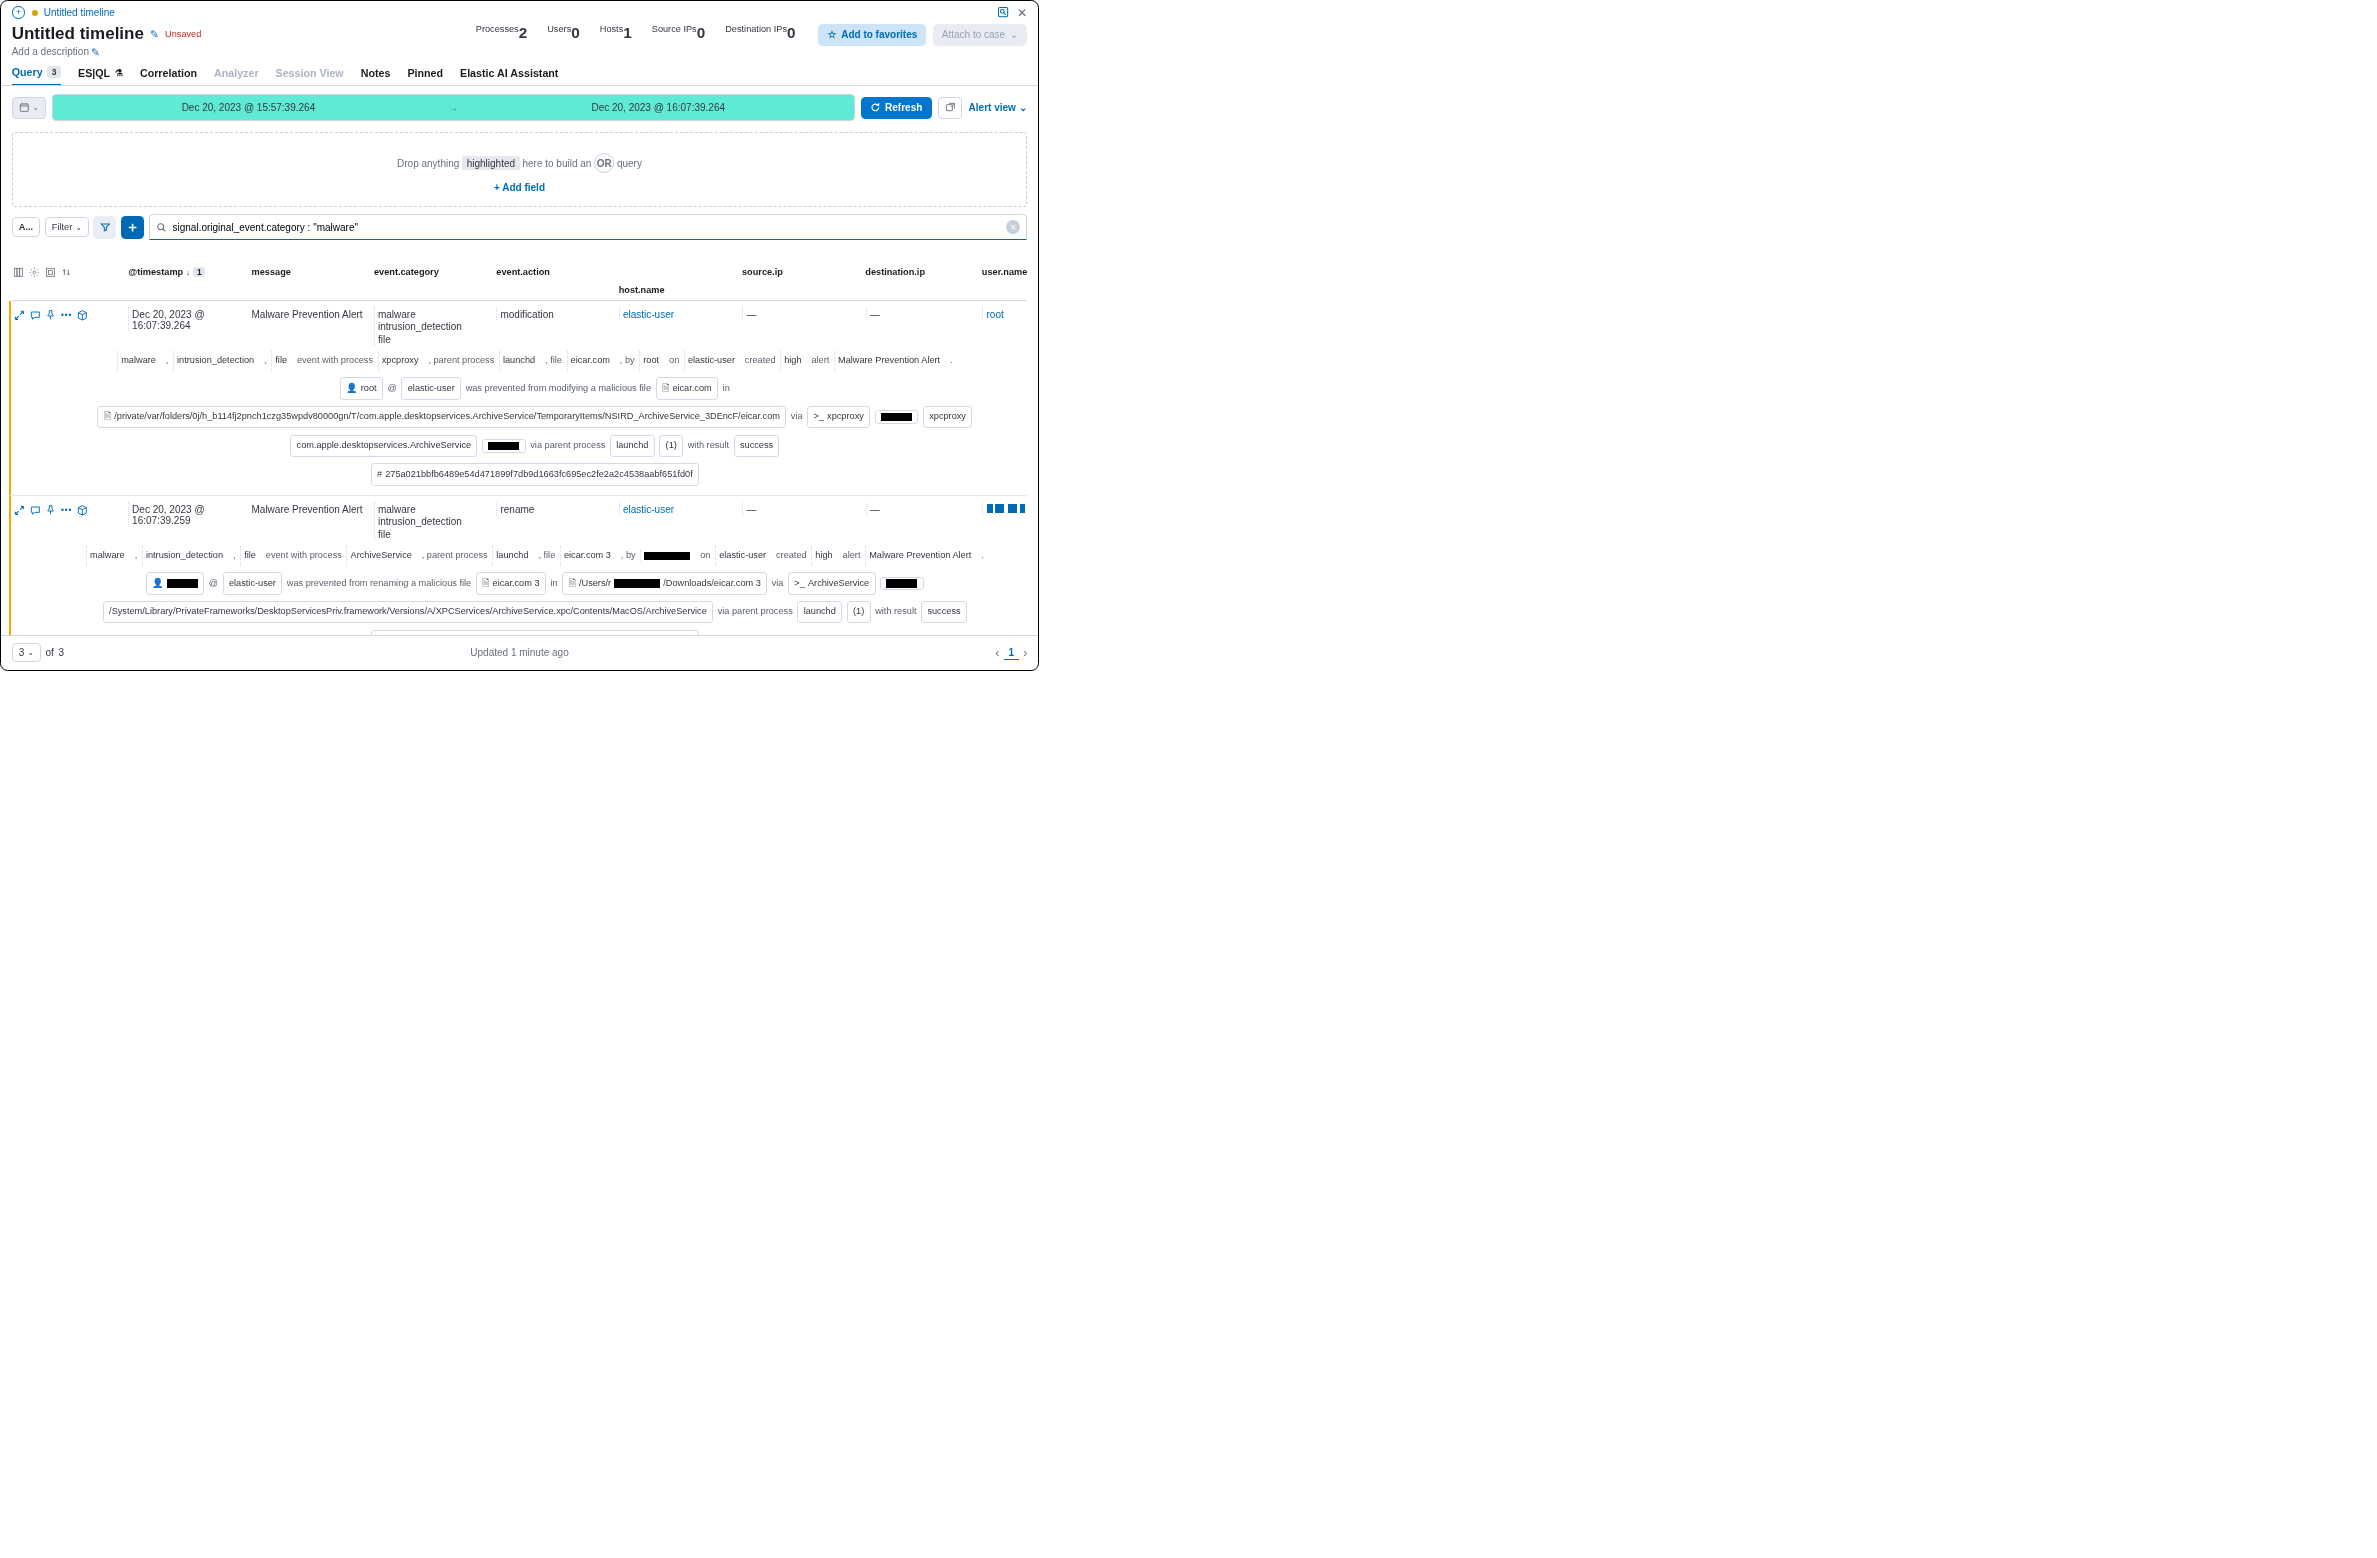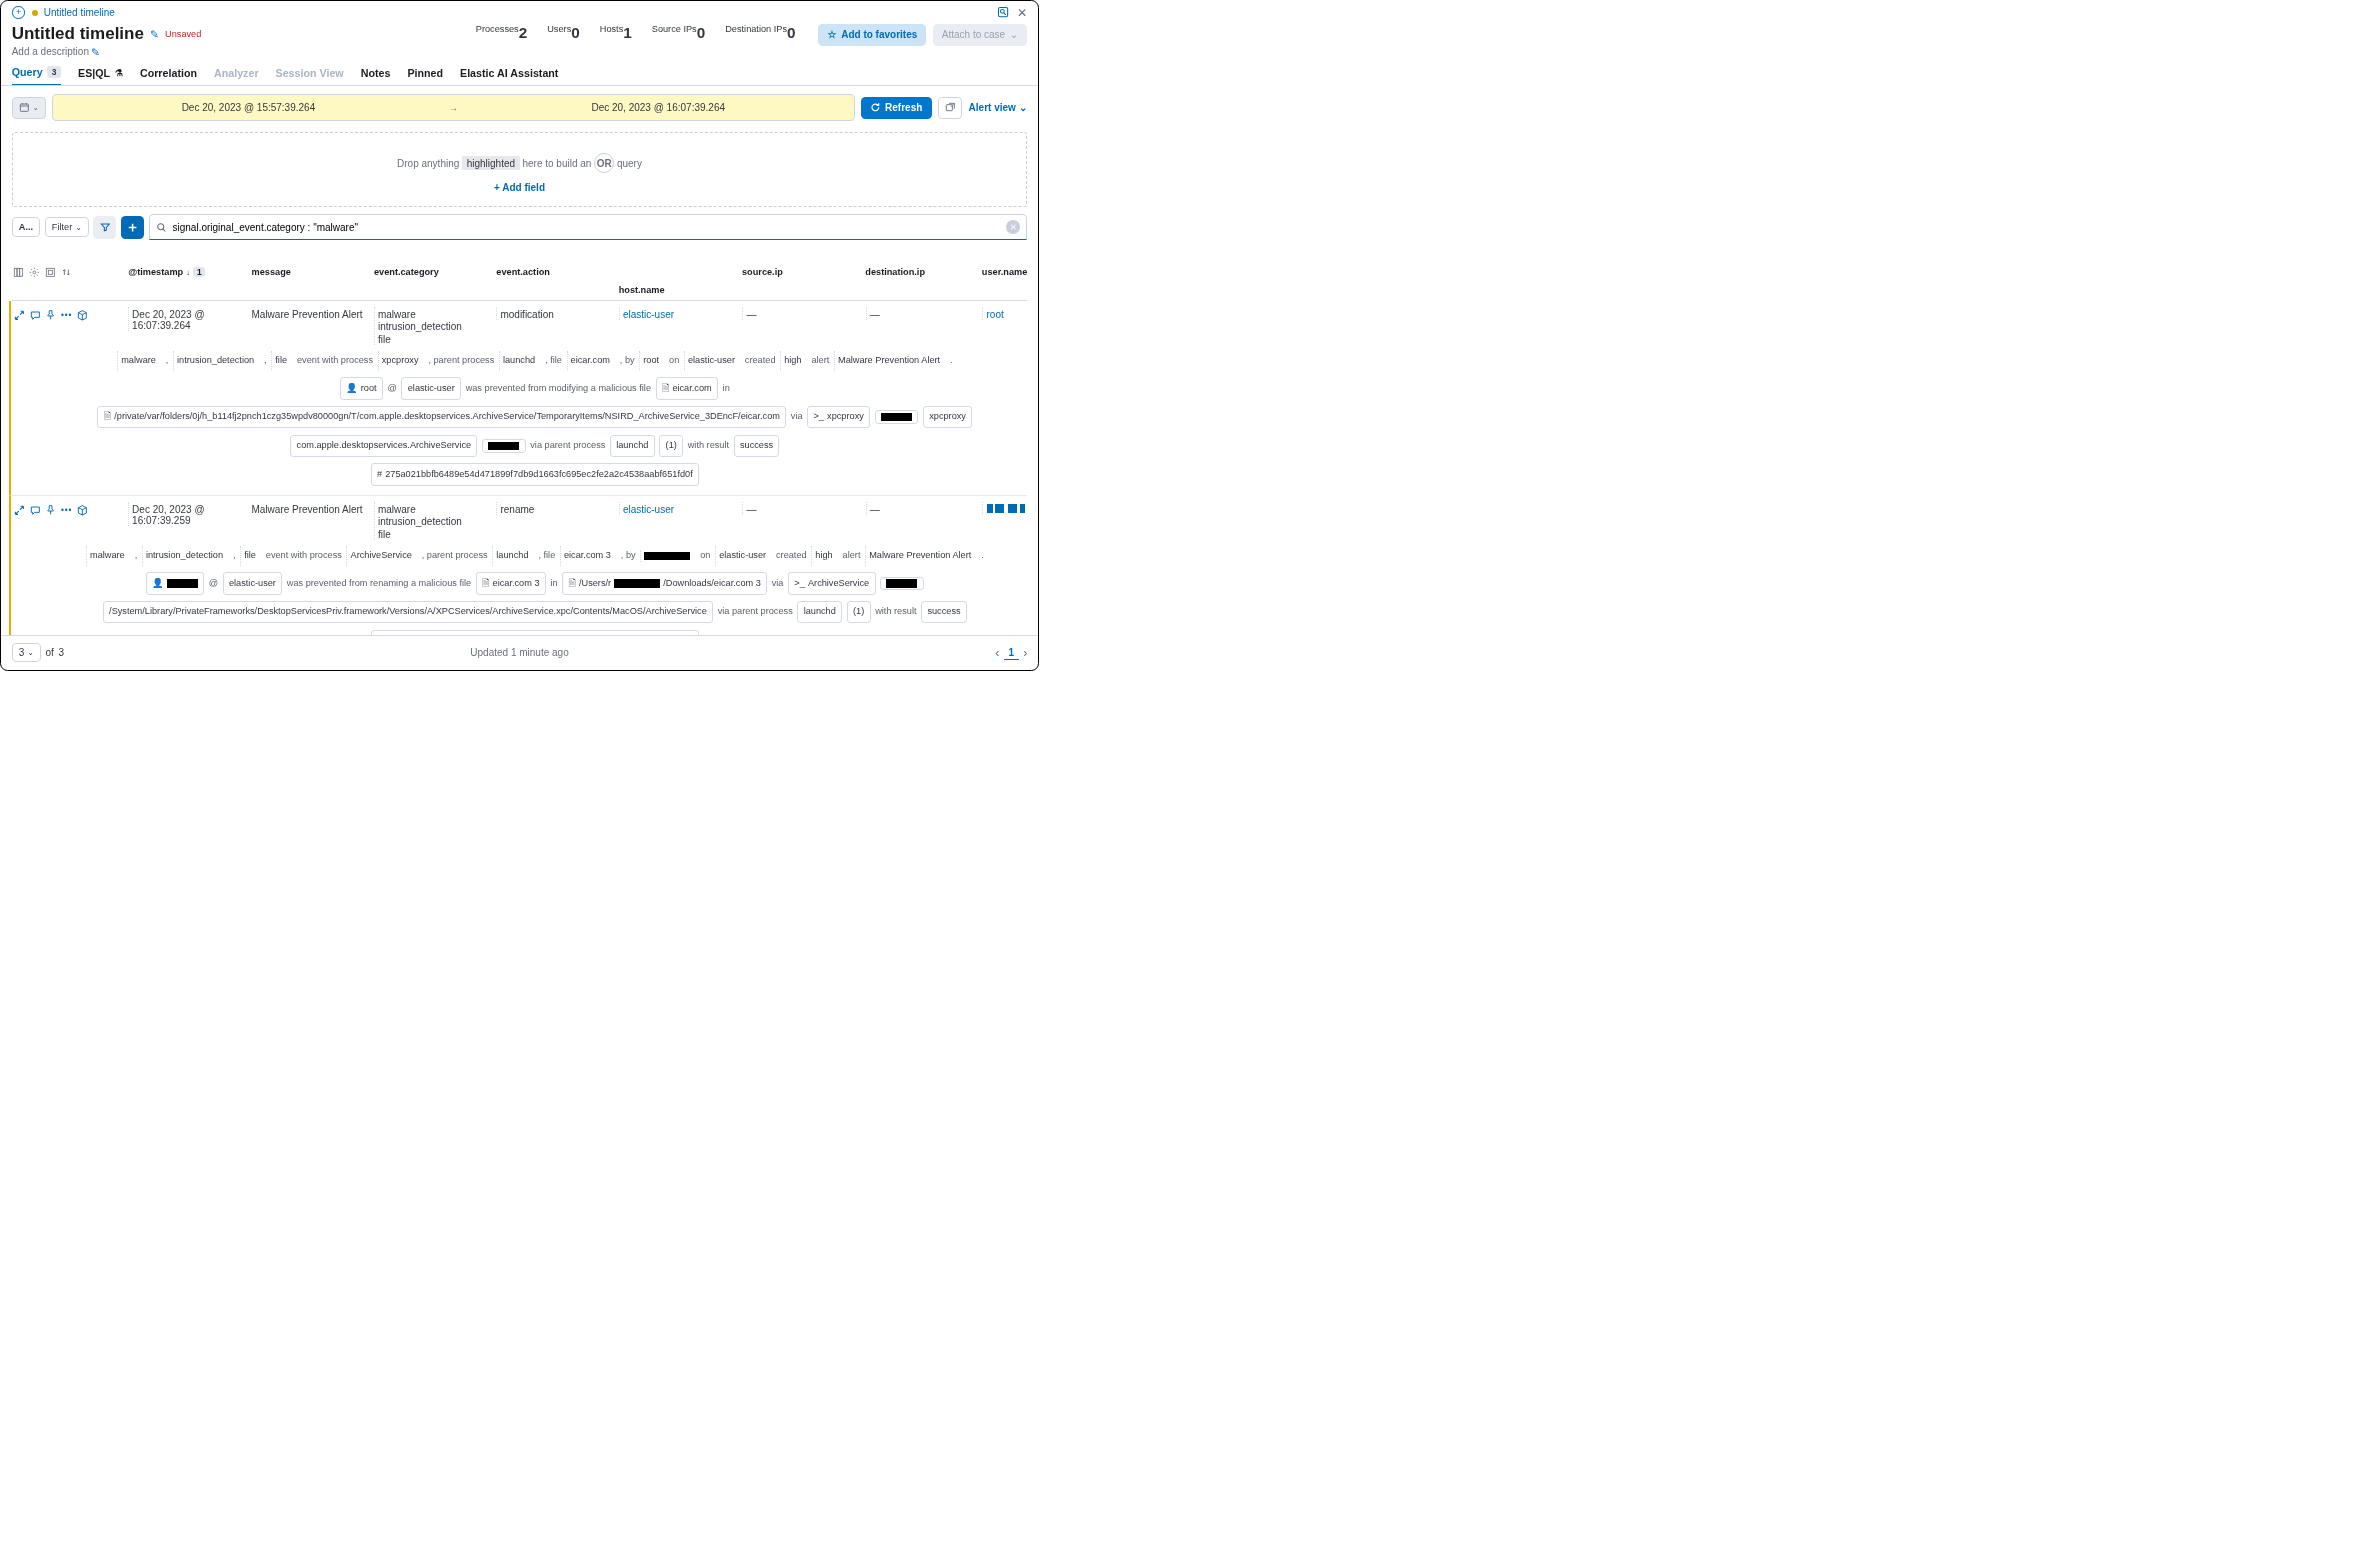--- a/index.html
+++ b/index.html
@@ -36,21 +36,21 @@
 .tabs { display: flex; gap: 17px; padding: 7.6px 10.7px 0; border-bottom: 0.8px solid #d3dae6; font-size: 10.7px; }
 .tab { padding-bottom: 6.1px; cursor: pointer; display: flex; align-items: center; gap: 4.6px; font-weight: 600; color: #1a1c21; }
 .tab.active { color: #006bb4; border-bottom: 1.5px solid #006bb4; }
 .tab.disabled { color: #abb4c4; }
 .badge { background: #e0e5ee; border-radius: 3.1px; padding: 0.8px 4.6px; font-size: 8.4px; color: #343741; font-weight: 700; }
 .flask { font-size: 9.2px; }
 
 
 .datebar { display: flex; gap: 6.1px; padding: 7.6px 10.7px; align-items: center; }
 .cal-btn { background: #e9edf3; border: 0.8px solid #cdd3df; border-radius: 4.6px; padding: 4.6px 6.1px; display: flex; align-items: center; gap: 3.1px; cursor: pointer; color: #69707d; }
-.date-range { flex: 1; display: flex; align-items: center; border: 0.8px solid #cdd3df; border-radius: 4.6px; background: #fef9c3; height: 27.5px; }
+.date-range { flex: 1; display: flex; align-items: center; border: 0.8px solid #cdd3df; border-radius: 4.6px; background: #5eead4; height: 27.5px; }
 .date-part { flex: 1; text-align: center; color: #343741; font-size: 10px; }
 .date-arrow { color: #69707d; padding: 0 4.6px; }
 .btn-refresh { background: #07c; color: #fff; font-weight: 700; }
 .popout { border: 0.8px solid #cdd3df; border-radius: 4.6px; padding: 4.6px 6.1px; color: #69707d; background: #fff; cursor: pointer; }
 .dataview { color: #006bb4; font-weight: 600; display: flex; align-items: center; gap: 3.1px; cursor: pointer; }
 
 
 .dropzone { margin: 3.1px 10.7px 7.6px; border: 1.5px dashed #c9cfda; border-radius: 3.1px; padding: 20px 0 12.2px; text-align: center; color: #69707d; font-size: 10px; }
 .hl { background: #e6e8ee; padding: 1.5px 4.6px; border-radius: 1.5px; color: #343741; margin-top: 48px; }
 .or-pill { display: inline-flex; width: 20px; height: 20px; border: 0.8px solid #c9cfda; border-radius: 50%; align-items: center; justify-content: center; font-size: 10px; font-weight: 700; color: #69707d; }

